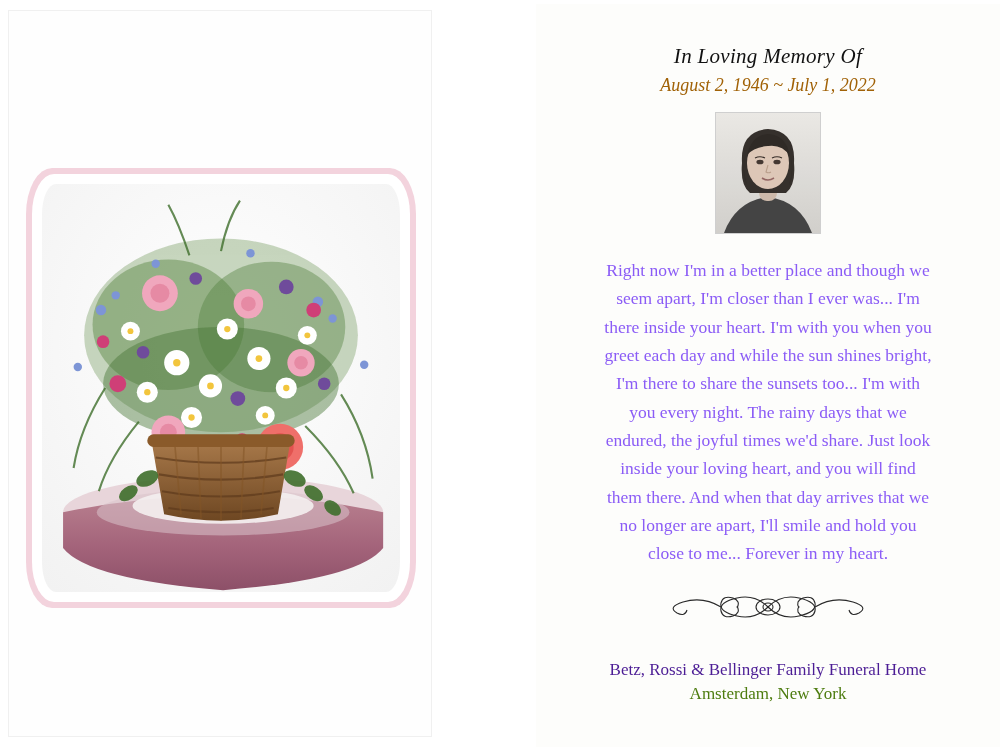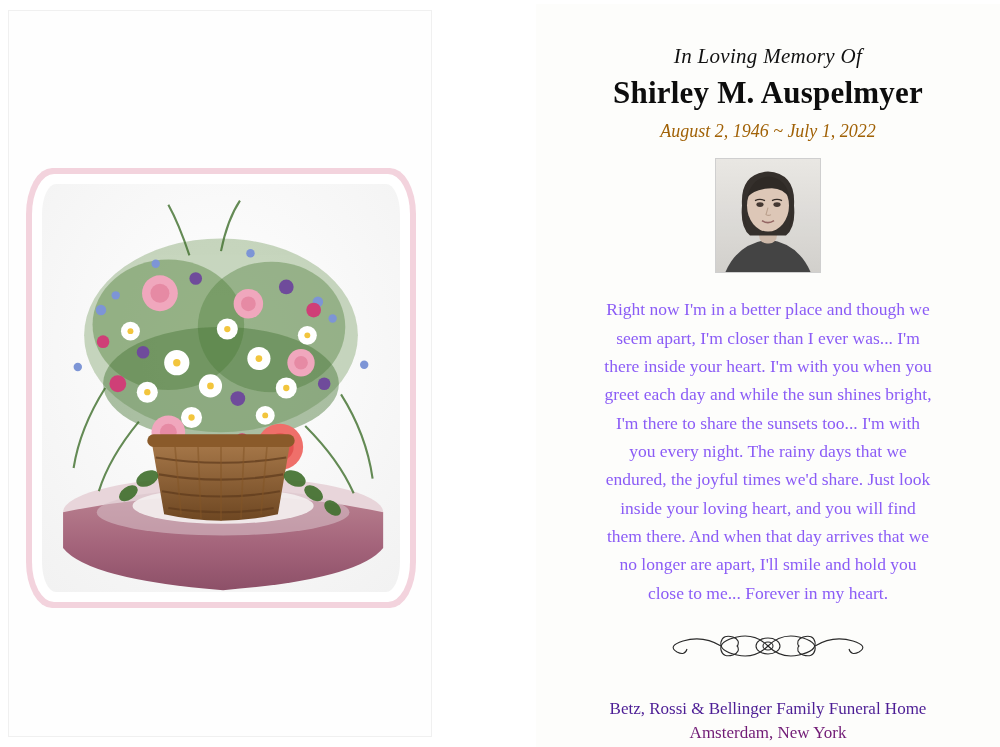--- a/index.html
+++ b/index.html
@@ -142,21 +142,21 @@
   .home-name {
     font-family: "Liberation Serif", serif;
     font-size: 17px;
     color: #4c1d95;
     margin: 0 0 4px 0;
     white-space: nowrap;
   }
   .home-city {
     font-family: "Liberation Serif", serif;
     font-size: 17px;
-    color: #701a75;
+    color: #4d7c0f;
     margin: 0;
   }
 </style>
 </head>
 <body>
 
 <div class="page">
 
   <div class="left-card">
     <div class="left-card-inner">
@@ -304,21 +304,20 @@
         </div>
       </div>
     </div>
   </div>
 
   <div class="right-card">
     <div class="right-inner">
 
       <div class="in-loving">In Loving Memory Of</div>
 
-      <h1 class="name">Shirley M. Auspelmyer</h1>
 
       <div class="dates">August 2, 1946 ~ July 1, 2022</div>
 
       <div class="portrait-wrap">
         <svg class="portrait-svg" viewBox="0 0 104 120" preserveAspectRatio="xMidYMid slice">
           <defs>
             <linearGradient id="pbg" x1="0" y1="0" x2="0" y2="1">
               <stop offset="0%" stop-color="#e9e7e3"></stop>
               <stop offset="100%" stop-color="#cfcdc9"></stop>
             </linearGradient>

